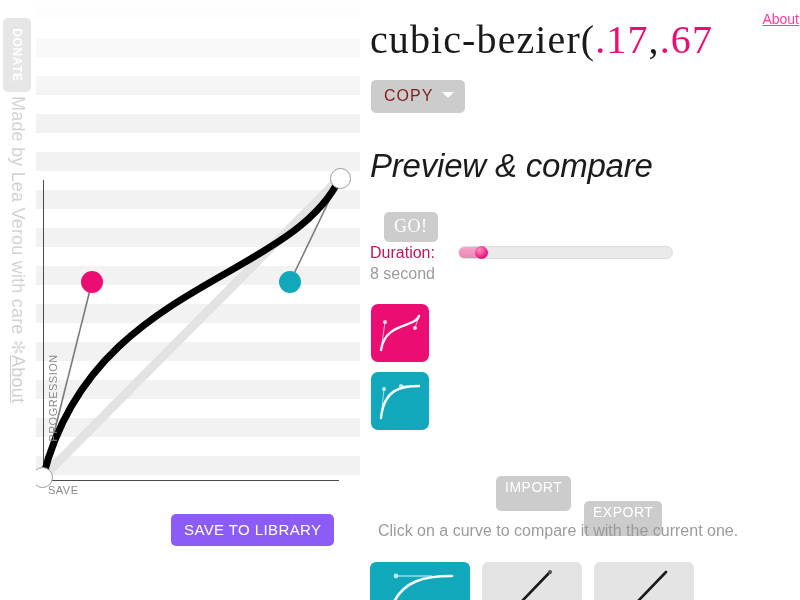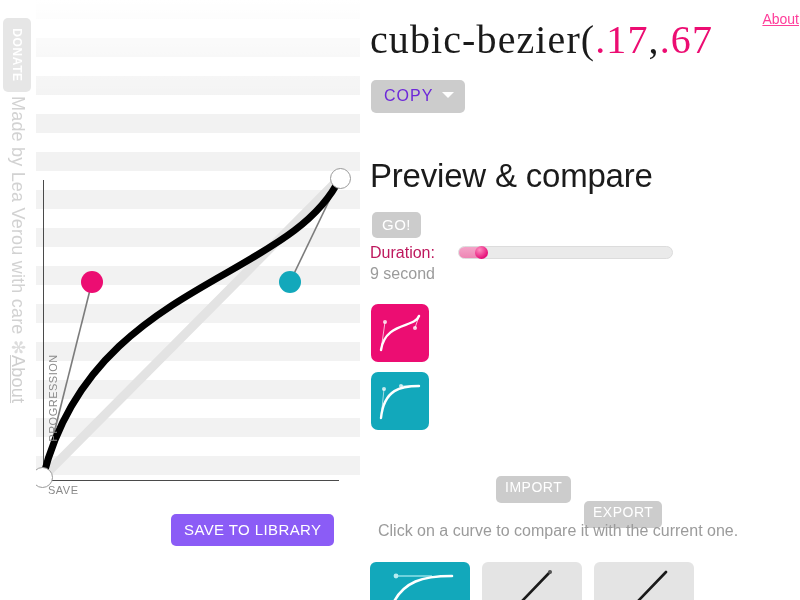--- a/index.html
+++ b/index.html
@@ -173,21 +173,21 @@
     position: absolute;
     right: 1px; top: 11px;
     font-size: 14px;
     color: #ff3d9a;
     text-decoration: underline;
   }
   .copy-btn {
     position: absolute;
     left: 3px; top: 80px;
     background: #cccccc;
-    color: #6d28d9;
+    color: #7f1d1d;
     border: none;
     border-radius: 5px;
     padding: 7px 11px 8px 13px;
     font-size: 16px;
     font-family: "Liberation Sans", sans-serif;
     letter-spacing: 1px;
   }
   .copy-btn .caret {
     display: inline-block;
     margin-left: 9px;
@@ -199,33 +199,33 @@
   }
 
   .h-section {
     position: absolute;
     font-size: 33px;
     color: #1b1b1b;
     font-weight: normal;
     margin: 0;
     letter-spacing: -.2px;
   }
-  .h-preview { left: 2px; top: 157px; }
+  .h-preview { left: 2px; top: 147px; font-style: italic; }
   .h-library { left: 2px; top: 465px; }
 
   .go-btn {
     position: absolute;
-    left: 4px; top: 212px;
+    left: 16px; top: 212px;
     background: #cccccc;
     color: #ffffff;
     border: none;
     border-radius: 5px;
     padding: 4px 10px 5px;
-    font-size: 15px;
-    font-family: Liberation Sans, sans-serif;
+    font-size: 18px;
+    font-family: Liberation Serif, serif;
     letter-spacing: .5px;
   }
   .duration-row {
     position: absolute;
     left: 2px; top: 243px;
     width: 320px;
   }
   .duration-label {
     font-size: 16px;
     color: #be185d;
@@ -269,21 +269,21 @@
   }
   .thumb-square.pink { left: 3px; top: 304px; background: #ec0d72; }
   .thumb-square.teal { left: 3px; top: 372px; background: #12a8bb; }
 
   .lib-import, .lib-export {
     position: absolute;
     background: #cccccc;
     color: #ffffff;
     border: none;
     border-radius: 5px;
-    padding: 3px 9px 8px;
+    padding: 3px 9px 16px;
     font-size: 14px;
     font-family: "Liberation Sans", sans-serif;
     letter-spacing: .5px;
   }
   .lib-import { left: 128px; top: 476px; }
   .lib-export { left: 216px; top: 476px; margin-top: 25px; }
 
   .lib-help {
     position: absolute;
     left: 2px; top: 504px;
@@ -362,21 +362,21 @@
     <h2 class="h-section h-preview">Preview &amp; compare</h2>
 
     <button class="go-btn">GO!</button>
 
     <div class="duration-row">
       <span class="duration-label">Duration:</span>
       <div class="slider">
         <div class="fill"></div>
         <div class="thumb"></div>
       </div>
-      <div class="duration-value">9 second</div>
+      <div class="duration-value">8 second</div>
     </div>
 
     <div class="thumb-square pink">
       <svg viewBox="0 0 58 58" width="58" height="58">
         <line x1="10" y1="46" x2="14" y2="18" stroke="#ffffff" stroke-width="1" opacity=".7"></line>
         <line x1="48" y1="12" x2="44" y2="24" stroke="#ffffff" stroke-width="1" opacity=".7"></line>
         <circle cx="14" cy="18" r="2" fill="#ffffff" opacity=".8"></circle>
         <circle cx="44" cy="24" r="2" fill="#ffffff" opacity=".8"></circle>
         <path d="M 10 46 C 14 18 44 24 48 12" stroke="#ffffff" stroke-width="2.4" fill="none" stroke-linecap="round"></path>
       </svg>

